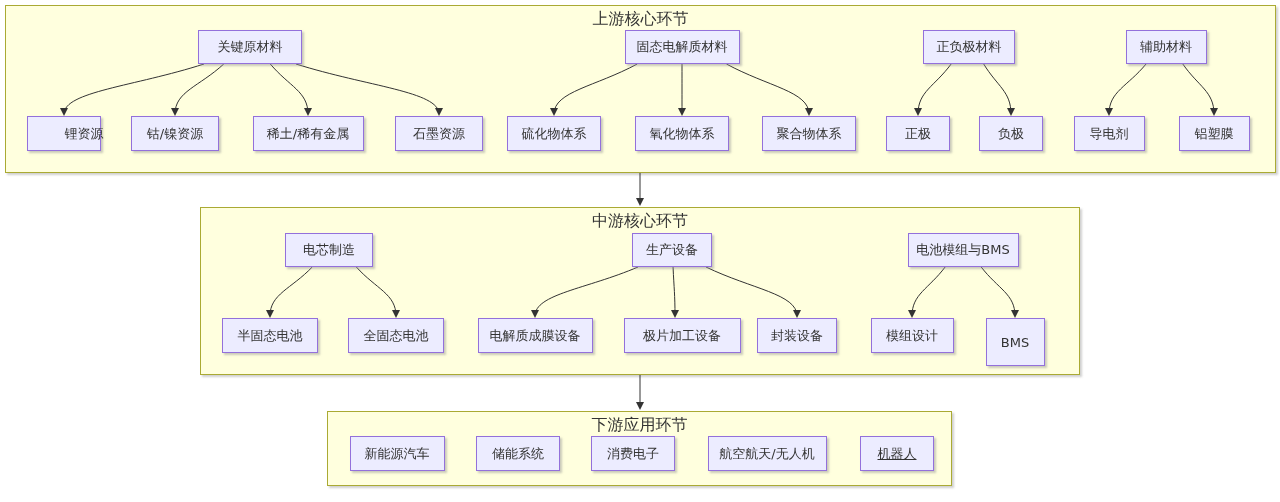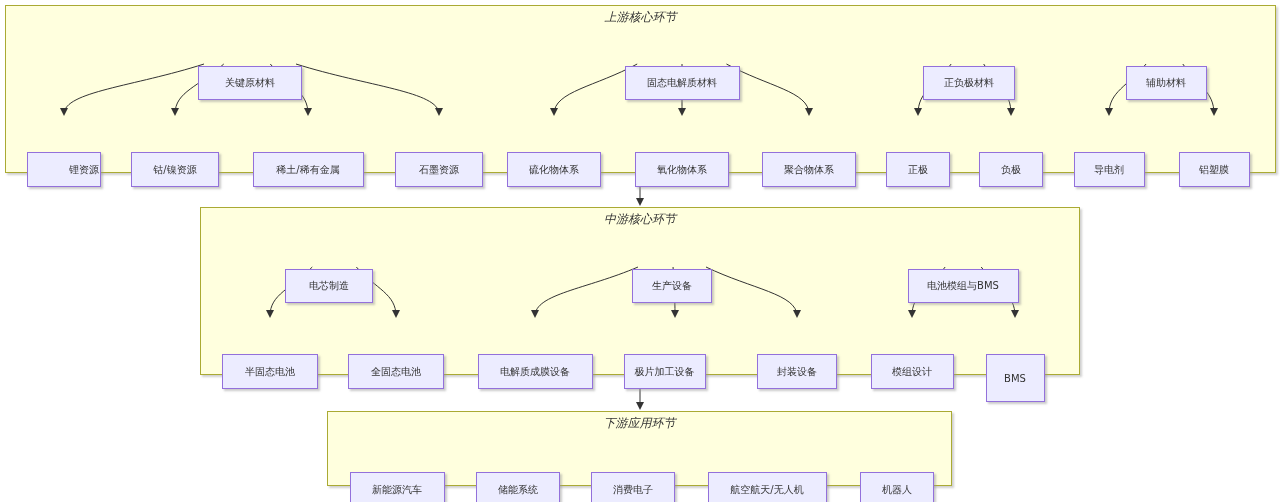--- a/index.html
+++ b/index.html
@@ -20,40 +20,38 @@
     box-sizing: border-box;
     box-shadow: 2px 2px 2px rgba(150,150,150,0.45);
     z-index: 1;
   }
   .section-label {
     position: absolute;
     top: 3px;
     left: 0;
     right: 0;
     text-align: center;
-    font-size: 12px;
+    font-size: 16px;
     color: var(--text, #333333);
     white-space: nowrap;
-    font-style: italic;
   }
   .node {
     position: absolute;
     background: var(--node-fill, #ECECFF);
     border: 1px solid var(--node-border, #9370DB);
     box-sizing: border-box;
     box-shadow: 2px 2px 2px rgba(150,150,150,0.5);
     display: flex;
     align-items: center;
     justify-content: center;
-    font-size: 10px;
+    font-size: 13px;
     color: var(--text, #333333);
     white-space: nowrap;
     z-index: 3;
     text-align: center;
-    margin-top: 36px;
   }
   svg.edges {
     position: absolute;
     left: 0;
     top: 0;
     z-index: 2;
     pointer-events: none;
   }
 </style>
 </head>
@@ -106,26 +104,26 @@
     <div class="node" style="left: 1073.5px; top: 116px; width: 71px; height: 35px;">导电剂</div>
     <div class="node" style="left: 1178.5px; top: 116px; width: 71px; height: 35px;">铝塑膜</div>
     <div class="section" style="left: 200px; top: 207px; width: 880px; height: 168px;">
       <div class="section-label">中游核心环节</div>
     </div>
     <div class="node" style="left: 285px; top: 233px; width: 88px; height: 34px;">电芯制造</div>
     <div class="node" style="left: 222px; top: 318px; width: 96px; height: 35px;">半固态电池</div>
     <div class="node" style="left: 348px; top: 318px; width: 96px; height: 35px;">全固态电池</div>
     <div class="node" style="left: 632px; top: 233px; width: 80px; height: 34px;">生产设备</div>
     <div class="node" style="left: 477.5px; top: 318px; width: 115px; height: 35px;">电解质成膜设备</div>
-    <div class="node" style="left: 623.5px; top: 318px; width: 82px; height: 35px;">极片加工设备</div>
+    <div class="node" style="left: 623.5px; top: 318px; width: 117px; height: 35px;">极片加工设备</div>
     <div class="node" style="left: 757px; top: 318px; width: 80px; height: 35px;">封装设备</div>
     <div class="node" style="left: 907.5px; top: 233px; width: 111px; height: 34px;">电池模组与BMS</div>
     <div class="node" style="left: 870.5px; top: 318px; width: 83px; height: 35px;">模组设计</div>
     <div class="node" style="left: 985.5px; top: 318px; width: 59px; height: 48px;">BMS</div>
     <div class="section" style="left: 327px; top: 411px; width: 625px; height: 75px;">
       <div class="section-label">下游应用环节</div>
     </div>
     <div class="node" style="left: 349.5px; top: 436px; width: 95px; height: 35px;">新能源汽车</div>
     <div class="node" style="left: 476px; top: 436px; width: 84px; height: 35px;">储能系统</div>
     <div class="node" style="left: 591px; top: 436px; width: 84px; height: 35px;">消费电子</div>
     <div class="node" style="left: 707.5px; top: 436px; width: 119px; height: 35px;">航空航天/无人机</div>
-    <div class="node" style="left: 860px; top: 436px; width: 74px; height: 35px;">机器人</div>
+    <div class="node" style="left: 860px; top: 436px; width: 74px; height: 35px; text-decoration: underline;">机器人</div>
   </div>
 
 </body></html>

